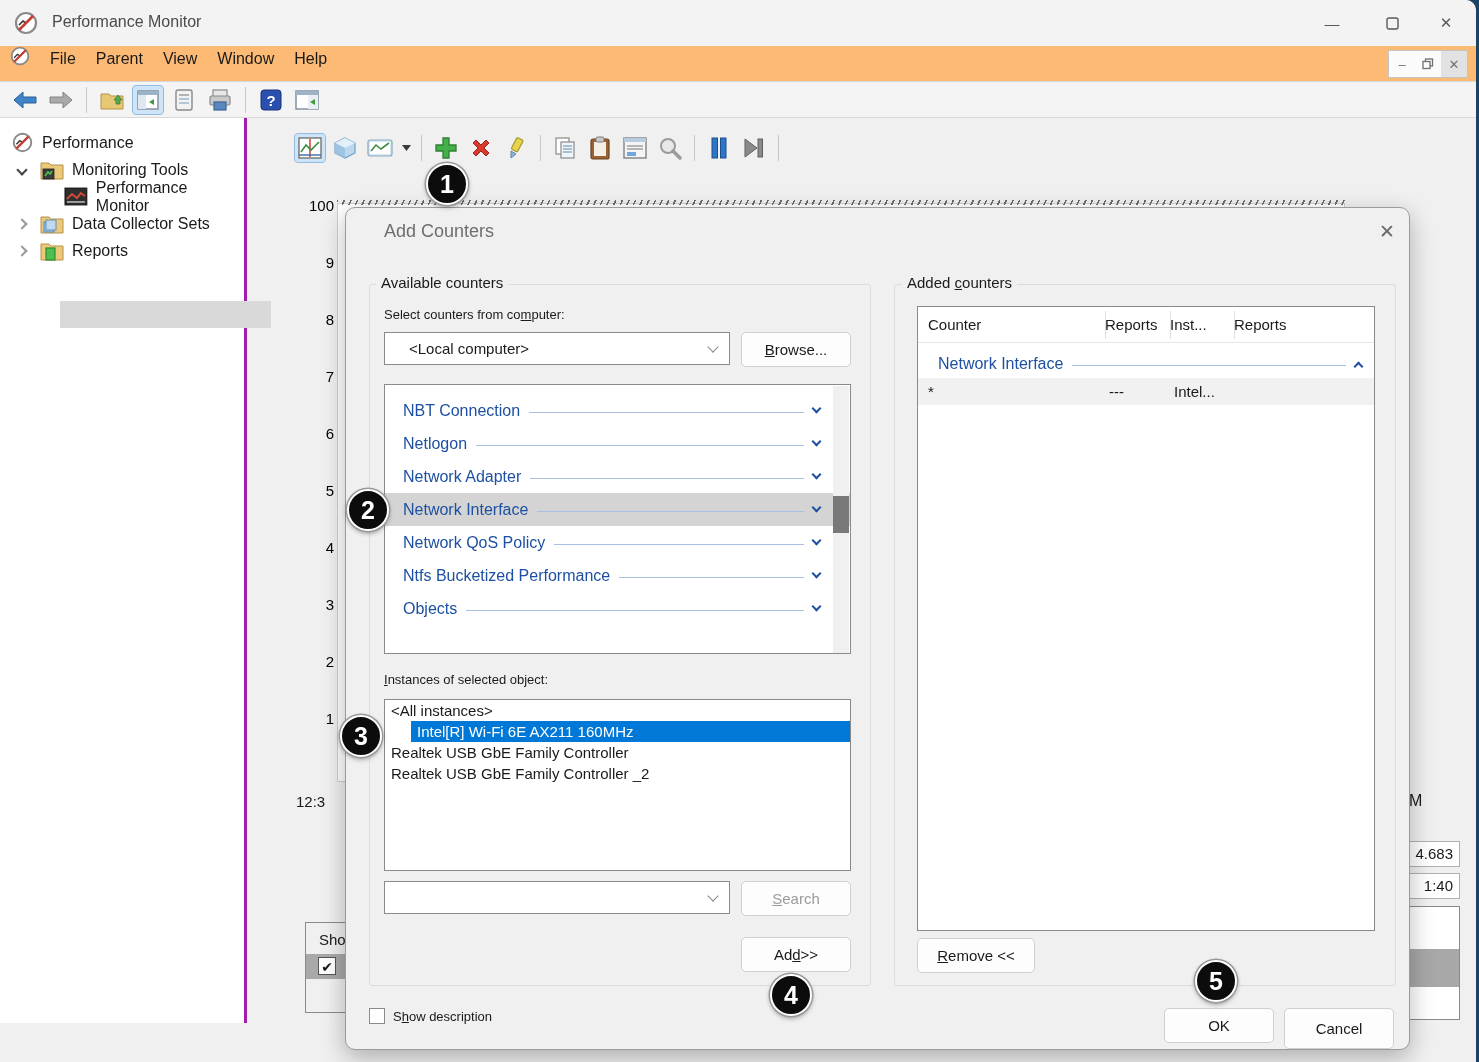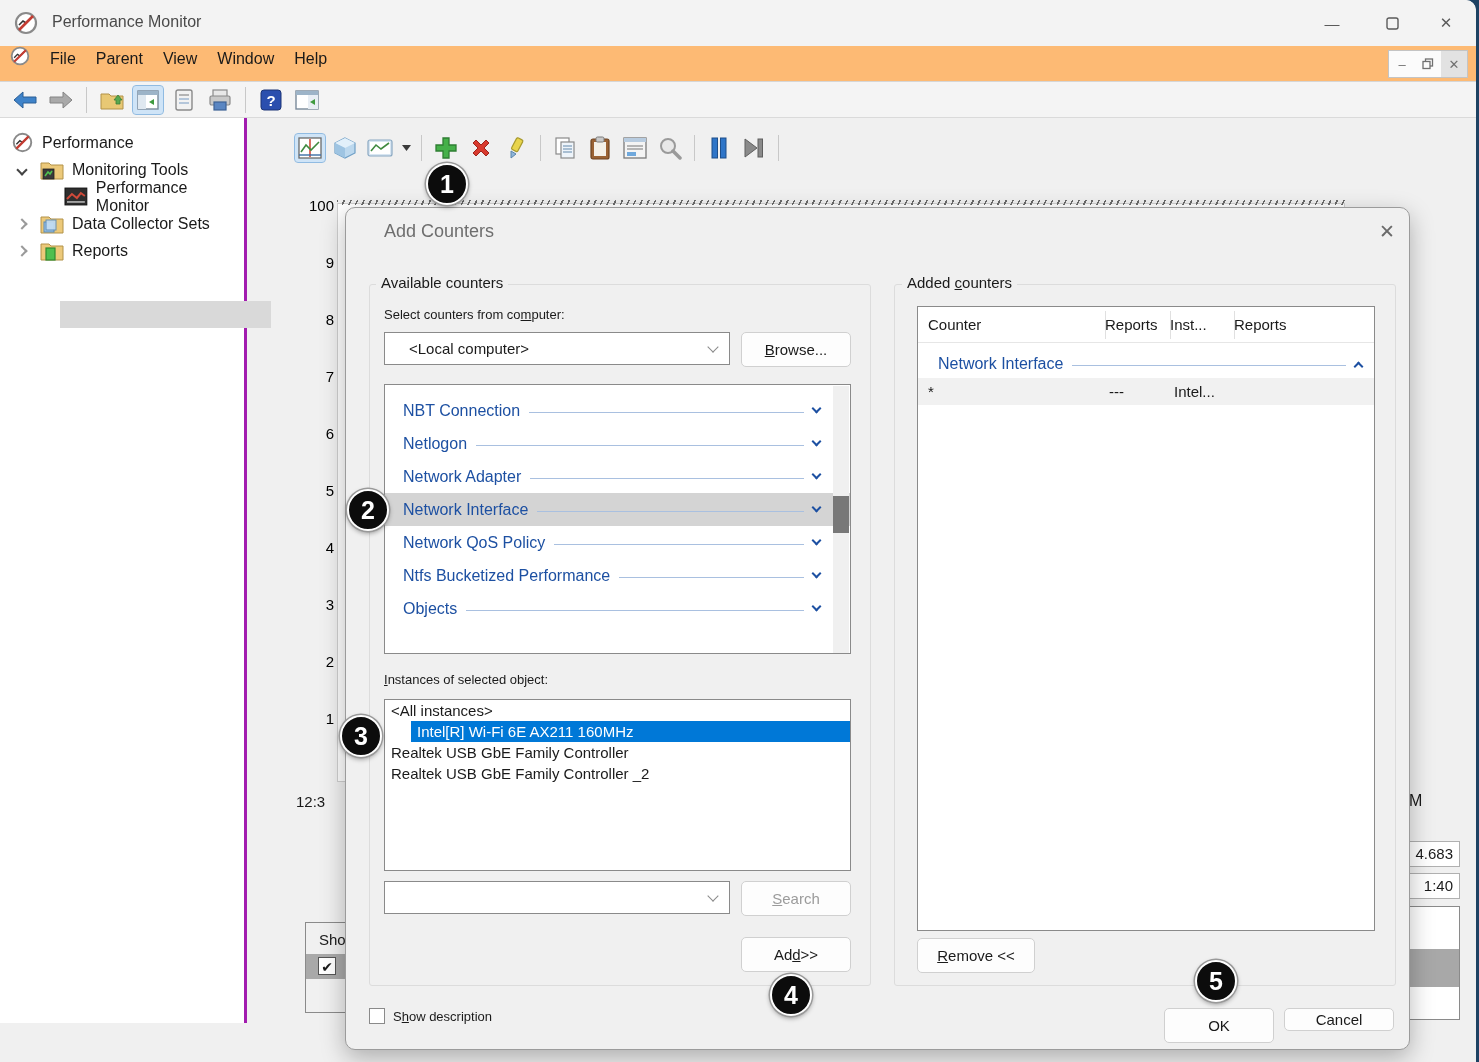--- a/index.html
+++ b/index.html
@@ -462,21 +462,21 @@
         </div>
       </div>
 
       <div class="btn" style="left:571px;top:730px;width:118px;height:35px"><u>R</u>emove &lt;&lt;</div>
 
       <div class="abs" style="left:23px;top:800px;display:flex;align-items:center;gap:8px">
         <span class="checkbox"></span>
         <span class="lbl" style="position:static">S<u>h</u>ow description</span>
       </div>
       <div class="btn" style="left:818px;top:800px;width:110px;height:35px">OK</div>
-      <div class="btn" style="left:938px;top:800px;width:110px;height:23px">Cancel</div>
+      <div class="btn" style="left:938px;top:800px;width:110px;height:41px">Cancel</div>
     </div>
 
     <div class="badge" style="left:426px;top:163px">1</div>
     <div class="badge" style="left:347px;top:489px">2</div>
     <div class="badge" style="left:340px;top:715px">3</div>
     <div class="badge" style="left:770px;top:974px">4</div>
     <div class="badge" style="left:1195px;top:960px">5</div>
 
   </div>
 </div>

